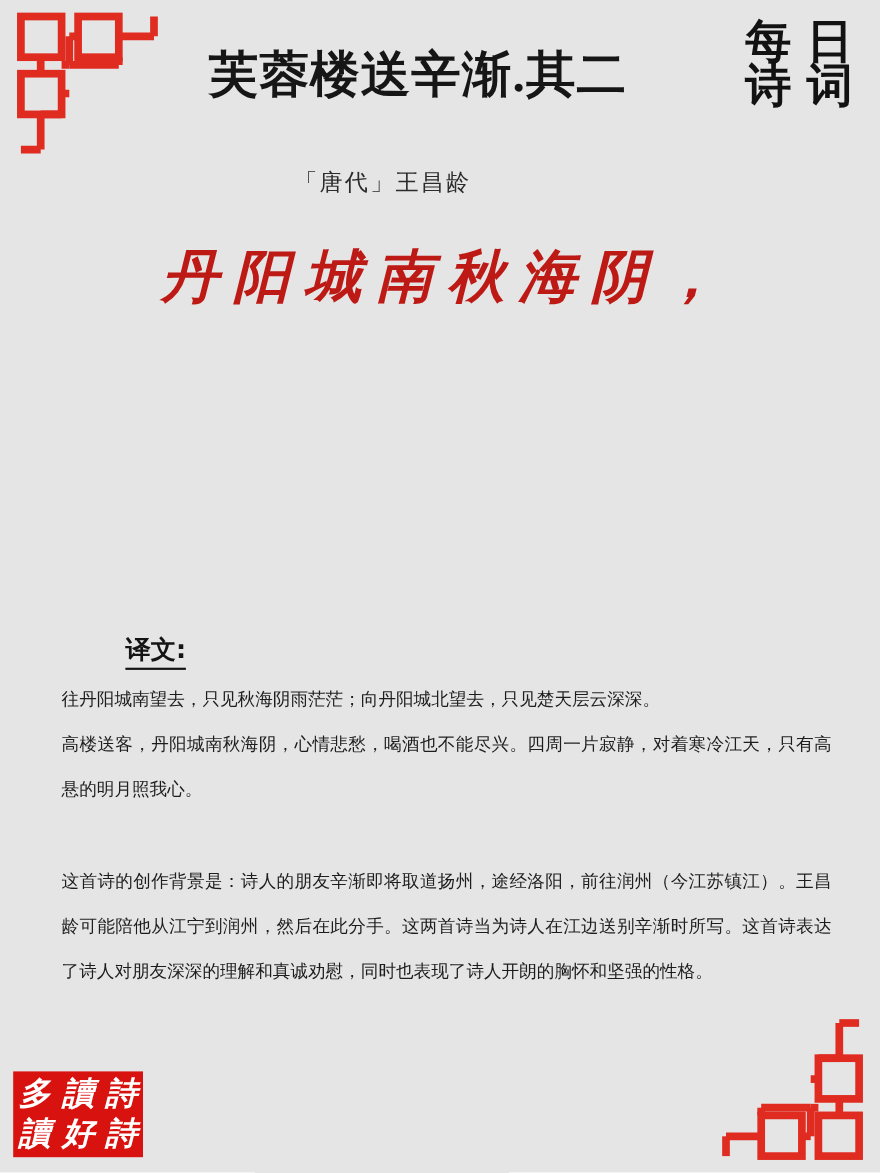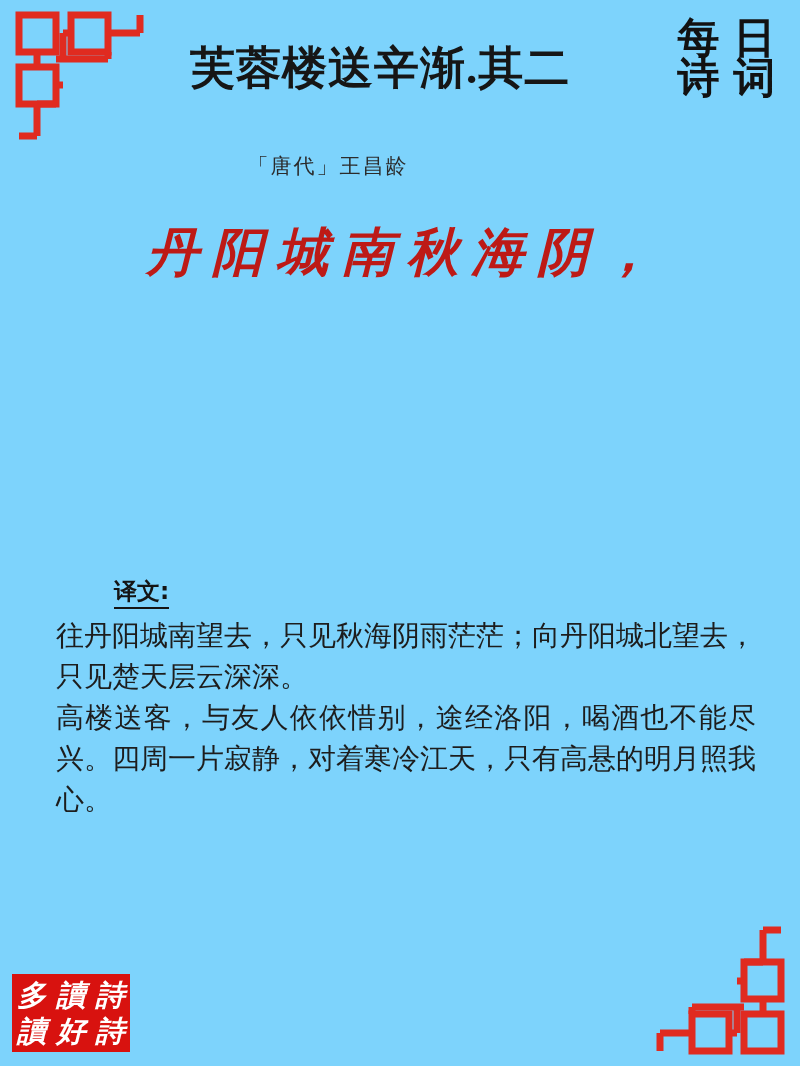--- a/index.html
+++ b/index.html
@@ -7,21 +7,21 @@
     margin: 0;
     padding: 0;
     background: #ffffff;
   }
 
   #card {
     position: relative;
     width: 800px;
     height: 1066px;
     margin: 0;
-    background: #7dd3fc;
+    background: #e5e5e5;
     overflow: hidden;
     font-family: "Liberation Sans", "DejaVu Sans", sans-serif;
     -webkit-font-smoothing: antialiased;
   }
 
   
   .corner {
     position: absolute;
     width: 135px;
     height: 135px;
@@ -80,20 +80,21 @@
   .byline {
     position: absolute;
     top: 152px;
     left: 0;
     width: 656px;
     text-align: center;
     font-size: 21px;
     color: #2b2b2b;
     letter-spacing: 2px;
     font-family: "DejaVu Sans", sans-serif;
+    padding-left: 20px;
   }
 
   
   .poem {
     position: absolute;
     top: 216px;
     left: 0;
     width: 800px;
   }
   .poem-line {
@@ -127,21 +128,21 @@
     line-height: 30px;
     color: #141414;
     border-bottom: 2px solid #141414;
     padding-bottom: 1px;
     letter-spacing: 0px;
     margin-top: 48px;
   }
 
   .para {
     font-family: "DejaVu Sans", sans-serif;
-    font-size: 28px;
+    font-size: 16px;
     line-height: 41px;
     color: #1d1d1d;
     text-align: justify;
     text-justify: inter-character;
     margin: 0;
     letter-spacing: 0px;
   }
   .para.first { margin-top: 6px; }
   .para.context { margin-top: 42px; }
 
@@ -235,21 +236,22 @@
 
   <div class="poem">
     <span class="poem-line">丹阳城南秋海阴，</span>
   </div>
 
   <div class="prose">
     <div>
       <span class="trans-heading">译文:</span>
     </div>
     <p class="para first">往丹阳城南望去，只见秋海阴雨茫茫；向丹阳城北望去，只见楚天层云深深。</p>
-    <p class="para">高楼送客，与友人依依惜别，途经洛阳，喝酒也不能尽兴。四周一片寂静，对着寒冷江天，只有高悬的明月照我心。</p>
+    <p class="para">高楼送客，丹阳城南秋海阴，心情悲愁，喝酒也不能尽兴。四周一片寂静，对着寒冷江天，只有高悬的明月照我心。</p>
+    <p class="para context">这首诗的创作背景是：诗人的朋友辛渐即将取道扬州，途经洛阳，前往润州（今江苏镇江）。王昌龄可能陪他从江宁到润州，然后在此分手。这两首诗当为诗人在江边送别辛渐时所写。这首诗表达了诗人对朋友深深的理解和真诚劝慰，同时也表现了诗人开朗的胸怀和坚强的性格。</p>
   </div>
 
   <div class="seal">
     <span>多</span>
     <span>讀</span>
     <span>詩</span>
     <span>讀</span>
     <span>好</span>
     <span>詩</span>
   </div>

